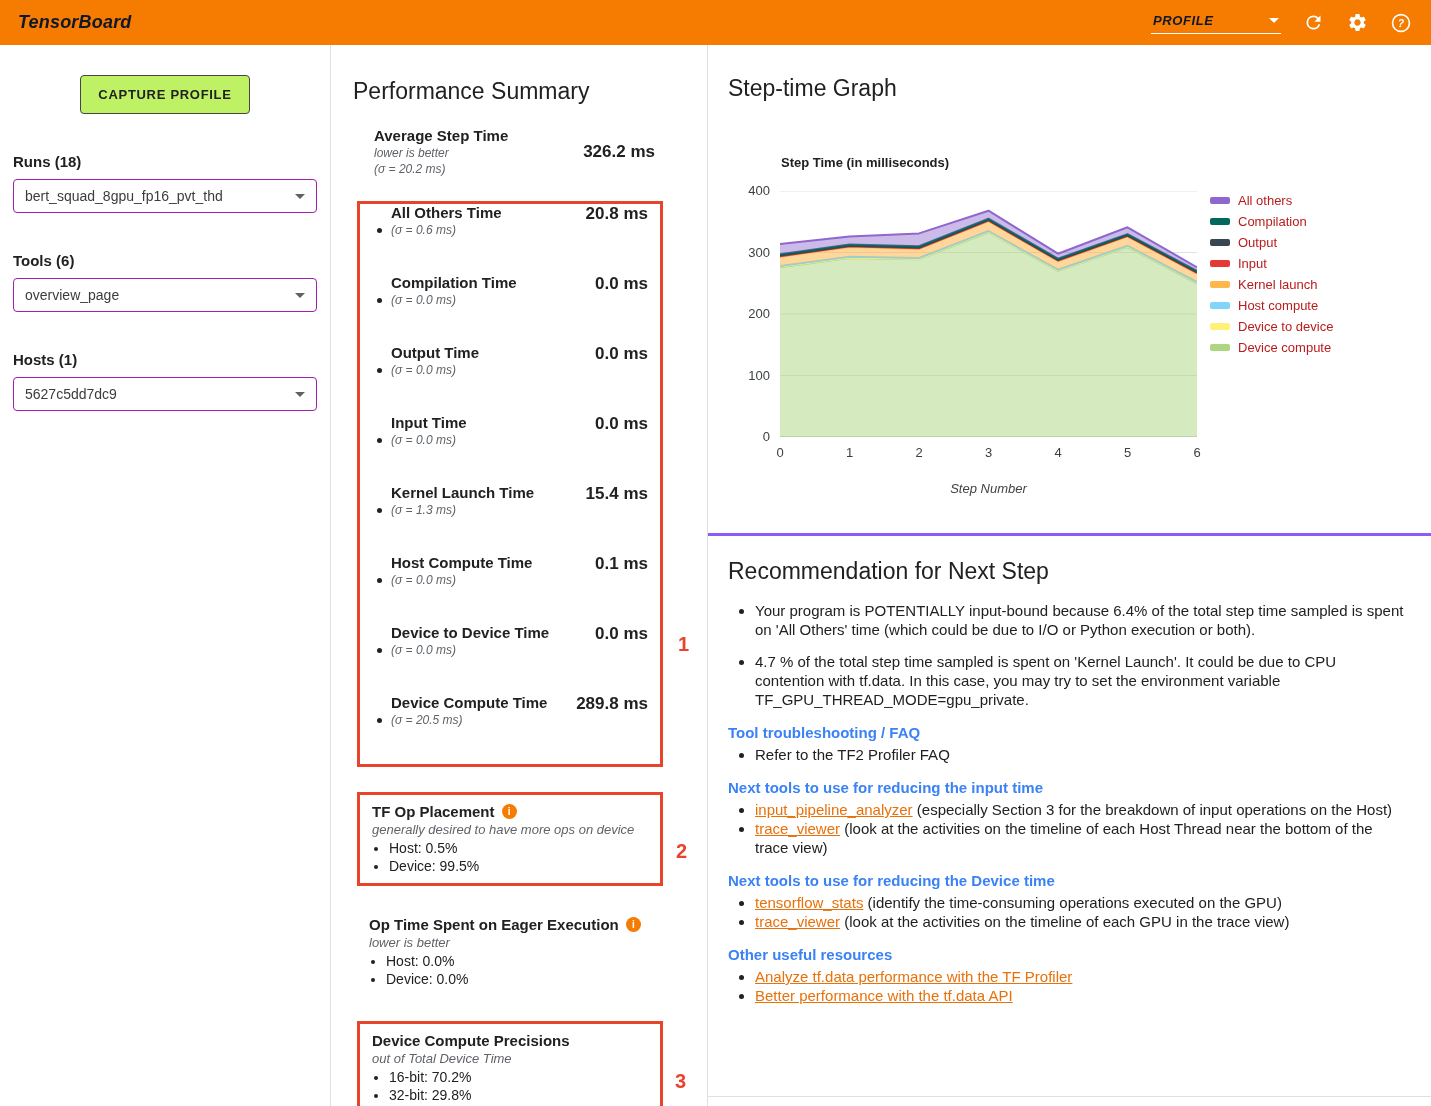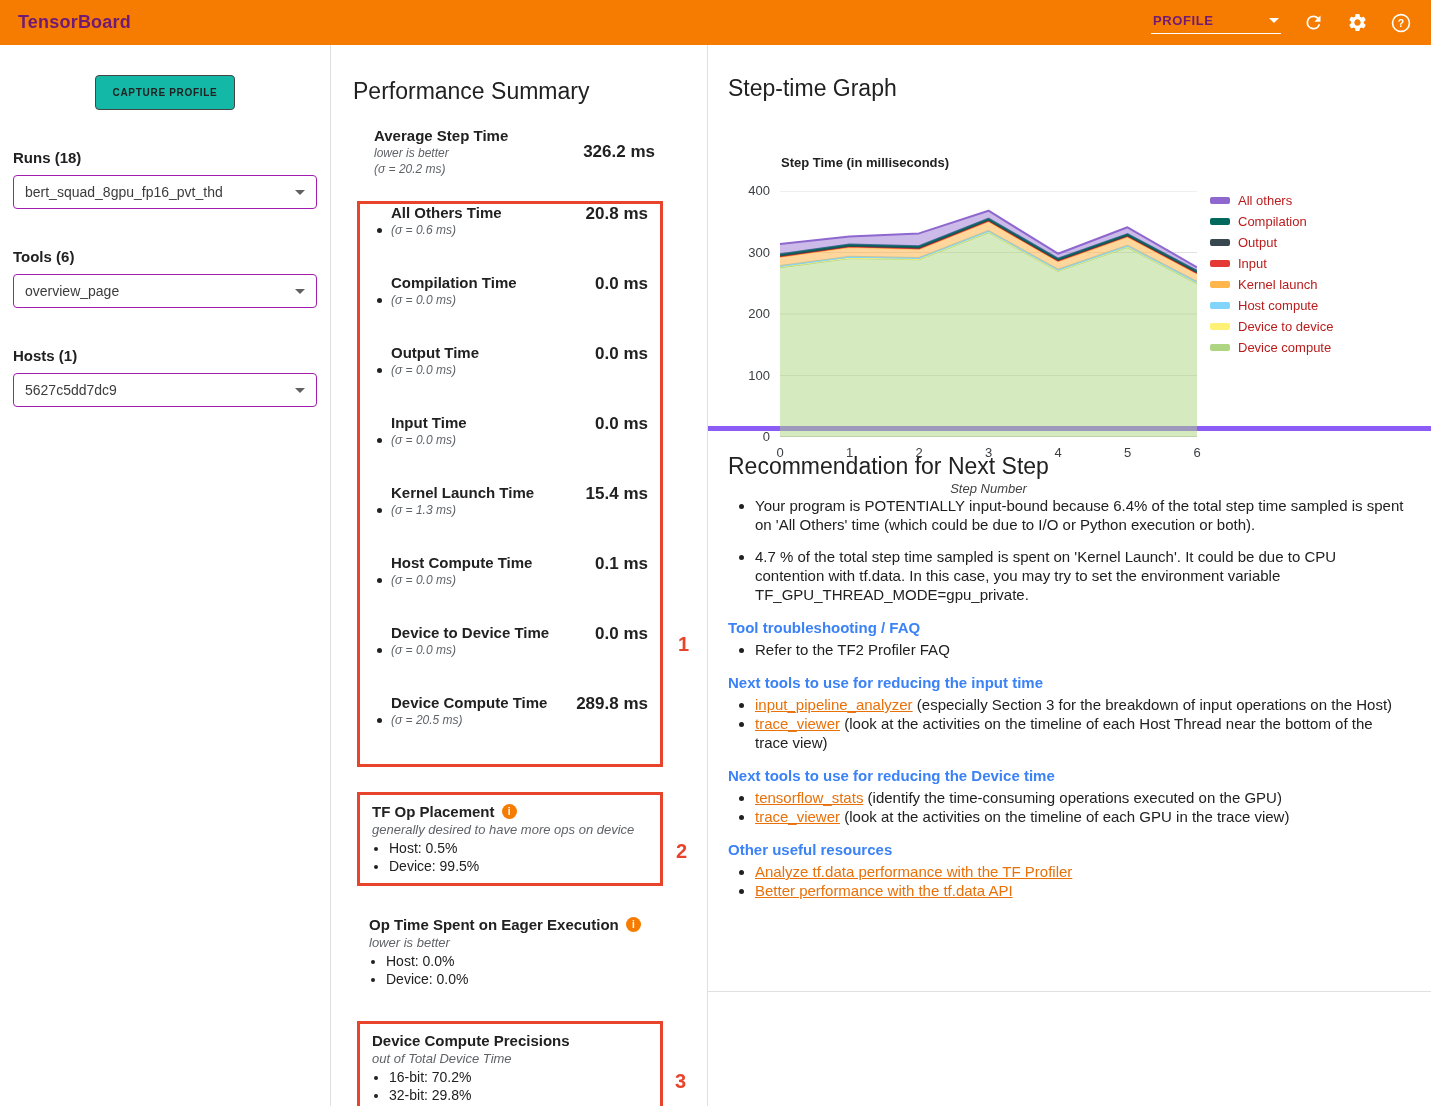--- a/index.html
+++ b/index.html
@@ -1,34 +1,34 @@
 <!DOCTYPE html>
 <html><head>
 <meta charset="utf-8">
 <style>
   *{margin:0;padding:0;box-sizing:border-box;}
   html,body{background:#fff;}
   body{font-family:"Liberation Sans",sans-serif;color:#212121;}
   .app{width:1431px;height:1106px;overflow:hidden;background:#fff;position:relative;}
 
   
-  header{height:45px;background:#f57c00;display:flex;align-items:center;padding:0 18px;color:#701a75;}
+  header{height:45px;background:#f57c00;display:flex;align-items:center;padding:0 18px;color:#0f172a;font-style:italic;}
   .app-title{font-size:18px;font-weight:700;letter-spacing:.2px;}
   .header-right{margin-left:auto;display:flex;align-items:center;gap:20px;}
   .profile-select{display:flex;align-items:center;justify-content:space-between;width:130px;
     border-bottom:1px solid #fff;padding:2px 2px 5px 2px;font-size:13px;font-weight:700;letter-spacing:.6px;cursor:pointer;}
   .caret-down{width:0;height:0;border-left:5px solid transparent;border-right:5px solid transparent;border-top:5px solid #fff;}
   .hicon{width:24px;height:24px;display:flex;align-items:center;justify-content:center;cursor:pointer;}
 
   .body{display:flex;height:1061px;}
 
   
   .sidebar{width:330px;padding-top:30px;flex:none;}
-  .capture-btn{display:block;margin:0 auto;padding:11px 17px;background:#14b8a6;border:1px solid #454545;
-    border-radius:4px;font-size:10px;font-weight:700;letter-spacing:.7px;color:#212121;cursor:pointer;
+  .capture-btn{display:block;margin:0 auto;padding:11px 17px;background:#bef264;border:1px solid #454545;
+    border-radius:4px;font-size:13px;font-weight:700;letter-spacing:.7px;color:#212121;cursor:pointer;
     font-family:"Liberation Sans",sans-serif;}
   .side-group{margin:0 13px;}
   .side-label{font-size:15px;font-weight:700;margin-top:39px;color:#212121;}
   .side-select{margin-top:9px;height:34px;border:1px solid #a21caf;border-radius:4px;display:flex;align-items:center;
     justify-content:space-between;padding:0 11px;font-size:14px;color:#3c3c3c;cursor:pointer;background:#fff;}
   .side-select .caret-down{border-top-color:#616161;}
 
   
   .perf-col{width:378px;flex:none;border-left:1px solid #e0e0e0;border-right:1px solid #e0e0e0;
     padding-left:22px;position:relative;overflow:hidden;}
@@ -53,21 +53,21 @@
   .sub-list li{font-size:14px;line-height:18px;color:#212121;}
   .info-icon{width:15px;height:15px;border-radius:50%;background:#f57c00;color:#fff;font-size:10px;font-weight:700;
     display:inline-flex;align-items:center;justify-content:center;cursor:pointer;flex:none;}
   .anno{position:absolute;color:#e8442c;font-size:20px;font-weight:700;}
   .anno-1{left:347px;top:588px;}
   .anno-2{left:345px;top:795px;}
   .anno-3{left:344px;top:1025px;}
 
   
   .right-col{flex:1;display:flex;flex-direction:column;min-width:0;}
-  .graph-section{height:386px;border-bottom:5px solid #8b5cf6;position:relative;flex:none;}
+  .graph-section{height:491px;border-bottom:3px solid #8b5cf6;position:relative;flex:none;}
   .graph-section .section-title{position:absolute;left:20px;top:30px;}
   .chart-title{position:absolute;left:73px;top:110px;font-size:13px;font-weight:700;color:#212121;}
   #chart-svg{position:absolute;left:72px;top:146px;}
   .axis-ylabel{position:absolute;width:34px;text-align:right;font-size:13px;color:#3c4043;left:28px;}
   .axis-xlabel{position:absolute;width:30px;text-align:center;font-size:13px;color:#3c4043;top:400px;}
   .x-axis-title{position:absolute;left:72px;top:436px;width:417px;text-align:center;
     font-size:13px;font-style:italic;color:#424242;}
   .legend{position:absolute;left:502px;top:145px;}
   .legend-item{display:flex;align-items:center;height:21px;}
   .legend-swatch{width:20px;height:7px;border-radius:2px;flex:none;}

